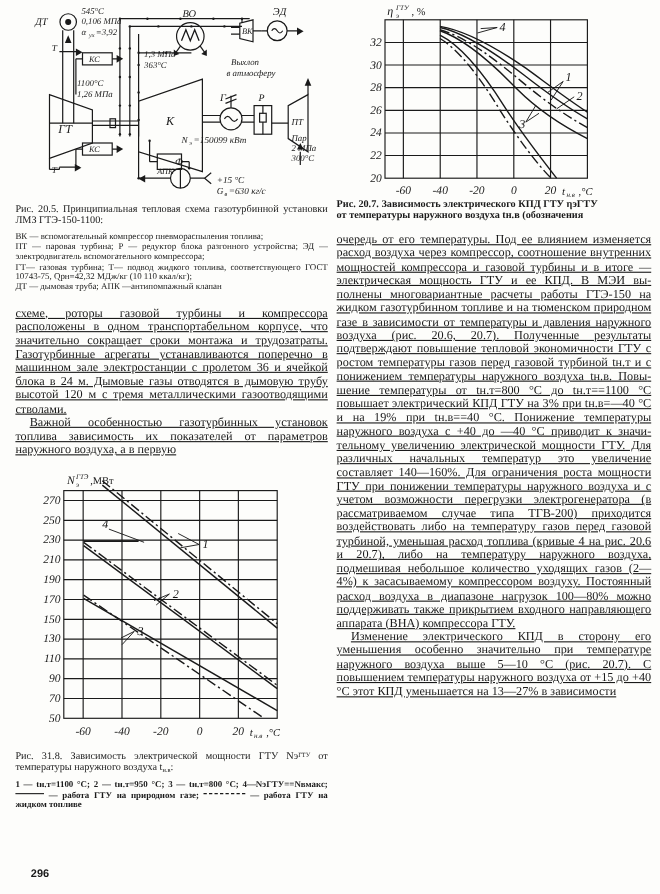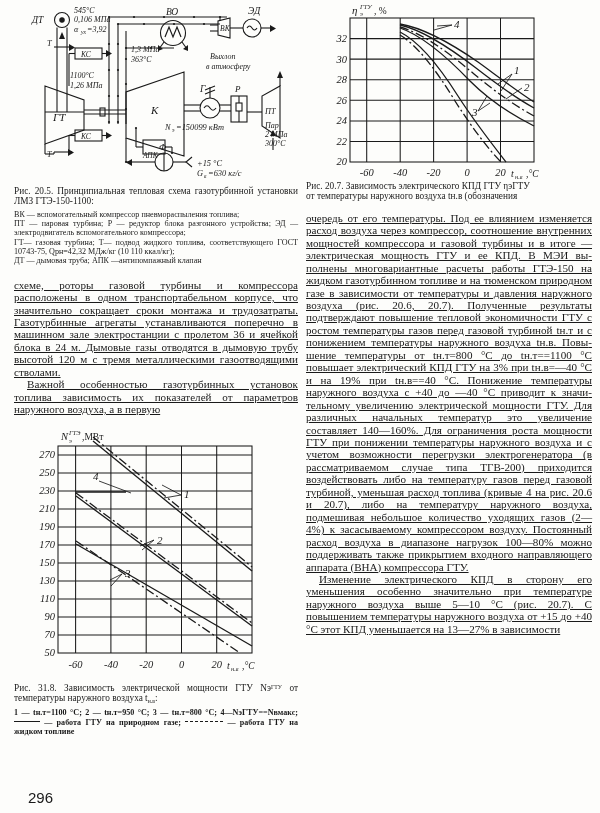--- a/index.html
+++ b/index.html
@@ -44,23 +44,23 @@
     line-height: 9.3px;
     text-align: justify;
   }
   sub  { font-size: 0.62em; vertical-align: -0.28em; }
   sup  { font-size: 0.62em; vertical-align: 0.42em; }
 
   .pagenum {
     position: absolute;
     left: 14px;
     top: 789px;
-    font-size: 15px;
+    font-size: 10px;
     font-family: "Liberation Sans", sans-serif;
-    font-weight: normal;
+    font-weight: bold;
   }
 
   
   .fig { position: relative; }
   .fig svg { display: block; }
 
   .dash-sample {
     display: inline-block;
     width: 26px;
     border-top: 1.4px solid #1a1a1a;
@@ -454,21 +454,21 @@
 
         <g font-family="Liberation Serif, serif" font-style="italic" font-size="11" fill="#1a1a1a">
           <text x="148" y="24">4</text>
           <text x="208" y="70">1</text>
           <text x="218" y="87">2</text>
           <text x="166" y="112">3</text>
         </g>
       </svg>
     </div>
 
-    <div class="caption" style="margin-top:2px;">
+    <div class="caption" style="margin-top:2px;font-weight:bold;">
       <div>Рис. 20.7. Зависимость электрического   КПД ГТУ ηэГТУ</div>
       <div>от температуры  наружного воздуха  tн.в (обозначения</div>
     </div>
 
     <div class="body-text" style="margin-top:10px;">
       <p>очередь от его температуры. Под ее влиянием изменяется расход воздуха через компрессор, соотношение внутренних мощностей компрес­сора и газовой турбины и в итоге — электри­ческая мощность ГТУ и ее КПД. В МЭИ вы­полнены многовариантные  расчеты  работы ГТЭ-150 на жидком газотурбинном топливе и на тюменском природном газе в зависимости от температуры и давления наружного возду­ха (рис. 20.6, 20.7). Полученные результаты подтверждают повышение  тепловой  эконо­мичности ГТУ с ростом температуры газов перед газовой турбиной tн.т и с понижением температуры наружного воздуха tн.в. Повы­шение  температуры от tн.т=800 °С до tн.т==1100 °С повышает электрический КПД ГТУ на 3% при tн.в=—40 °С и на 19% при tн.в==40 °С. Понижение температуры наружного воздуха с +40 до —40 °С приводит к значи­тельному увеличению  электрической мощно­сти ГТУ. Для различных начальных темпера­тур это увеличение  составляет  140—160%. Для ограничения  роста  мощности ГТУ при понижении температуры наружного  воздуха и с учетом возможности перегрузки электро­генератора (в рассматриваемом  случае типа ТГВ-200) приходится воздействовать либо на температуру газов перед газовой  турбиной, уменьшая  расход  топлива  (кривые 4  на рис. 20.6 и 20.7), либо на температуру наруж­ного воздуха, подмешивая небольшое количе­ство уходящих газов (2—4%) к засасываемо­му компрессором воздуху. Постоянный расход воздуха в диапазоне нагрузок 100—80% мож­но поддерживать также прикрытием входного направляющего аппарата (ВНА) компрессо­ра ГТУ.</p>
       <p class="ind">Изменение электрического КПД в сторону его уменьшения  особенно  значительно  при температуре наружного  воздуха  выше 5—10 °С (рис. 20.7). С повышением температуры наружного воздуха от +15 до +40 °С этот КПД уменьшается на 13—27% в зависимости</p>
     </div>
   </div>
 

